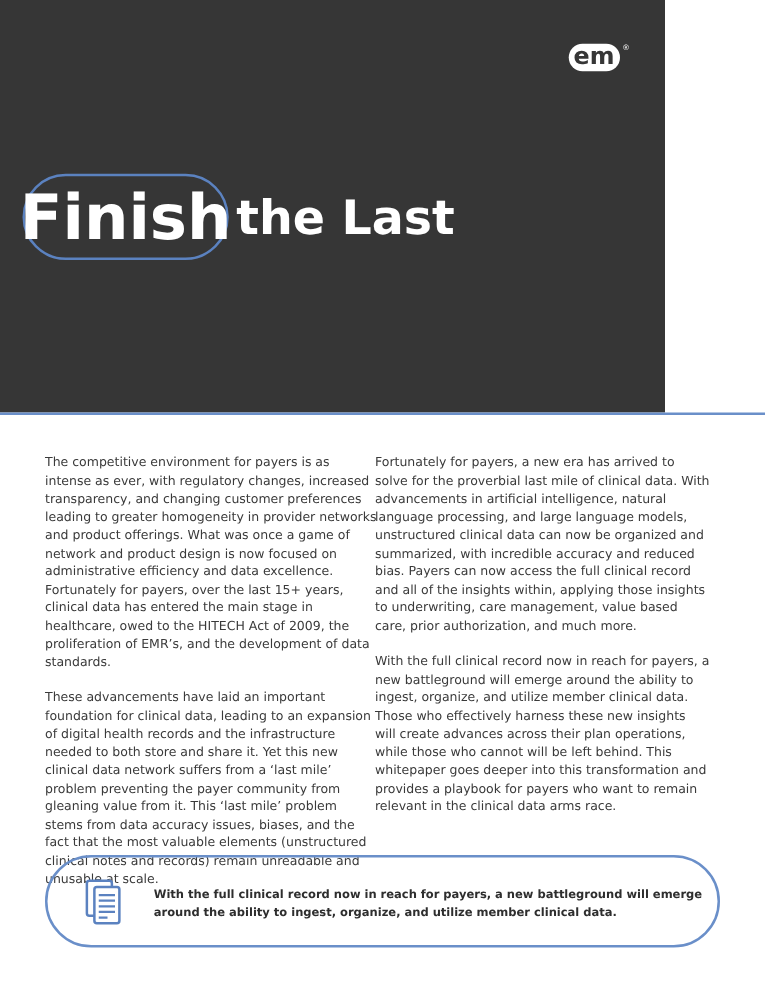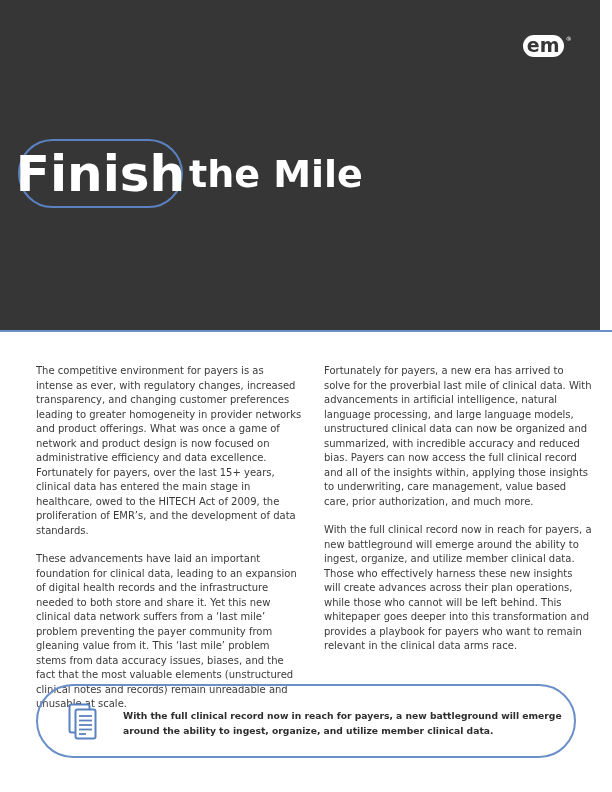--- a/index.html
+++ b/index.html
@@ -1,20 +1,20 @@
 <!DOCTYPE html>
 <html><head>
   <meta charset="utf-8">
   <style>
     * { margin: 0; padding: 0; box-sizing: border-box; }
     html, body { width: 612px; height: 792px; background: #ffffff; overflow: hidden; }
     body { position: relative; font-family: "DejaVu Sans", "Liberation Sans", sans-serif; }
 
     .hero {
-      position: absolute; left: 0; top: 0; width: 600px; height: 330px;
+      position: absolute; left: 0; top: 0; width: 532px; height: 330px;
       background: #363636;
     }
     .hero-rule {
       position: absolute; left: 0; top: 330px; width: 612px; height: 2px;
       background: #6a8fc9;
     }
     .logo {
       position: absolute; right: 28px; top: 35px;
       display: flex; align-items: center;
       color: #ffffff; font-size: 21px; letter-spacing: 0.2px;
@@ -43,21 +43,21 @@
     .subtitle {
       position: absolute; left: 36px; top: 225px; width: 560px;
       color: #6890cf; font-weight: bold; font-size: 24.5px; line-height: 36px;
     }
 
     .col {
       position: absolute; top: 364px;
       color: #3a3a3a; font-size: 10px; line-height: 14.5px;
     }
     .col-left { left: 36px; width: 266px; }
-    .col-right { left: 324px; width: 268px; }
+    .col-right { left: 300px; width: 268px; }
     .col p { margin-bottom: 14px; }
 
     .callout {
       position: absolute; left: 36px; top: 684px; width: 540px; height: 74px;
       border: 2px solid #6a8fc9; border-radius: 37px;
       display: flex; align-items: center;
     }
     .callout-icon {
       position: absolute; left: 30px; top: 17px; width: 30px; height: 38px;
     }
@@ -72,21 +72,21 @@
 <div class="hero">
   <div class="logo">
     <span class="logo-em">em</span>
       <span class="logo-reg">®</span>
   </div>
 
   <div class="title-row">
     <div class="title-pill">
       <span>Finish</span>
     </div>
-    <span class="title-rest">the Mile</span>
+    <span class="title-rest">the Last</span>
   </div>
 
 </div>
 <div class="hero-rule"></div>
 
 <div class="col col-left">
   <p>The competitive environment for payers is as intense as ever, with regulatory changes, increased transparency, and changing customer preferences leading to greater homogeneity in provider networks and product offerings. What was once a game of network and product design is now focused on administrative efficiency and data excellence. Fortunately for payers, over the last 15+ years, clinical data has entered the main stage in healthcare, owed to the HITECH Act of 2009, the proliferation of EMR’s, and the development of data standards.</p>
   <p>These advancements have laid an important foundation for clinical data, leading to an expansion of digital health records and the infrastructure needed to both store and share it. Yet this new clinical data network suffers from a ‘last mile’ problem preventing the payer community from gleaning value from it. This ‘last mile’ problem stems from data accuracy issues, biases, and the fact that the most valuable elements (unstructured clinical notes and records) remain unreadable and unusable at scale.</p>
 </div>
 

